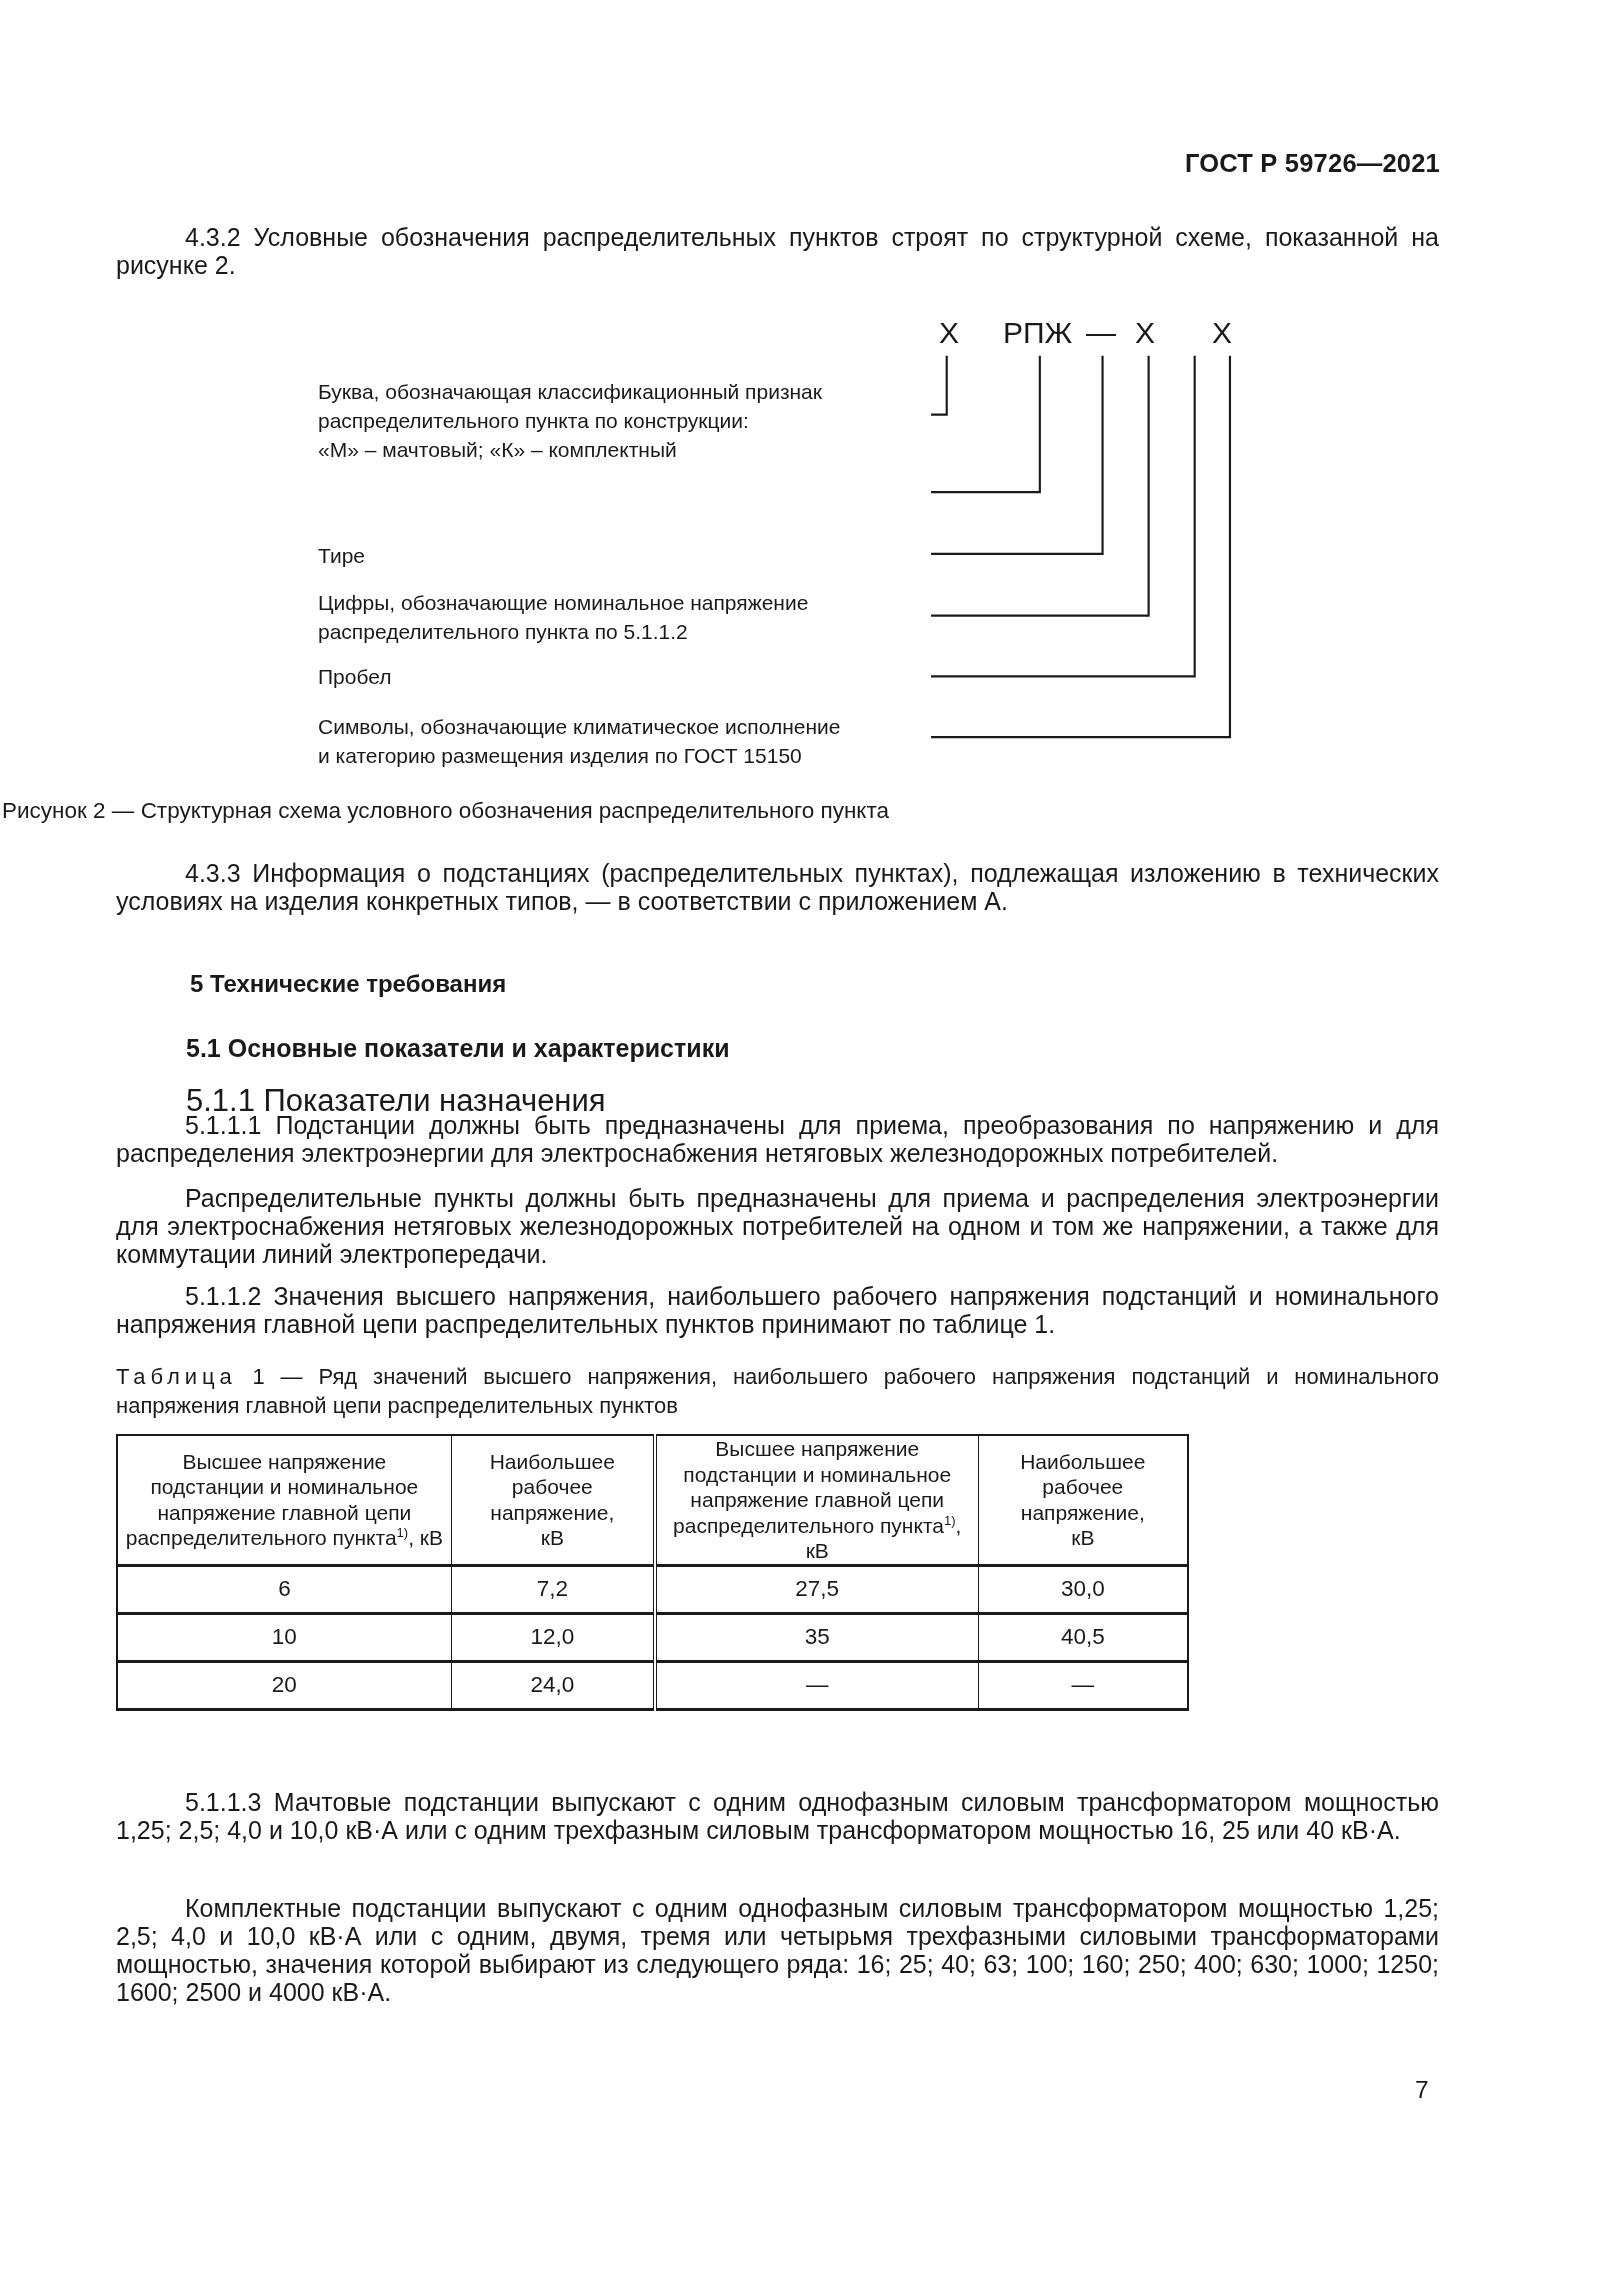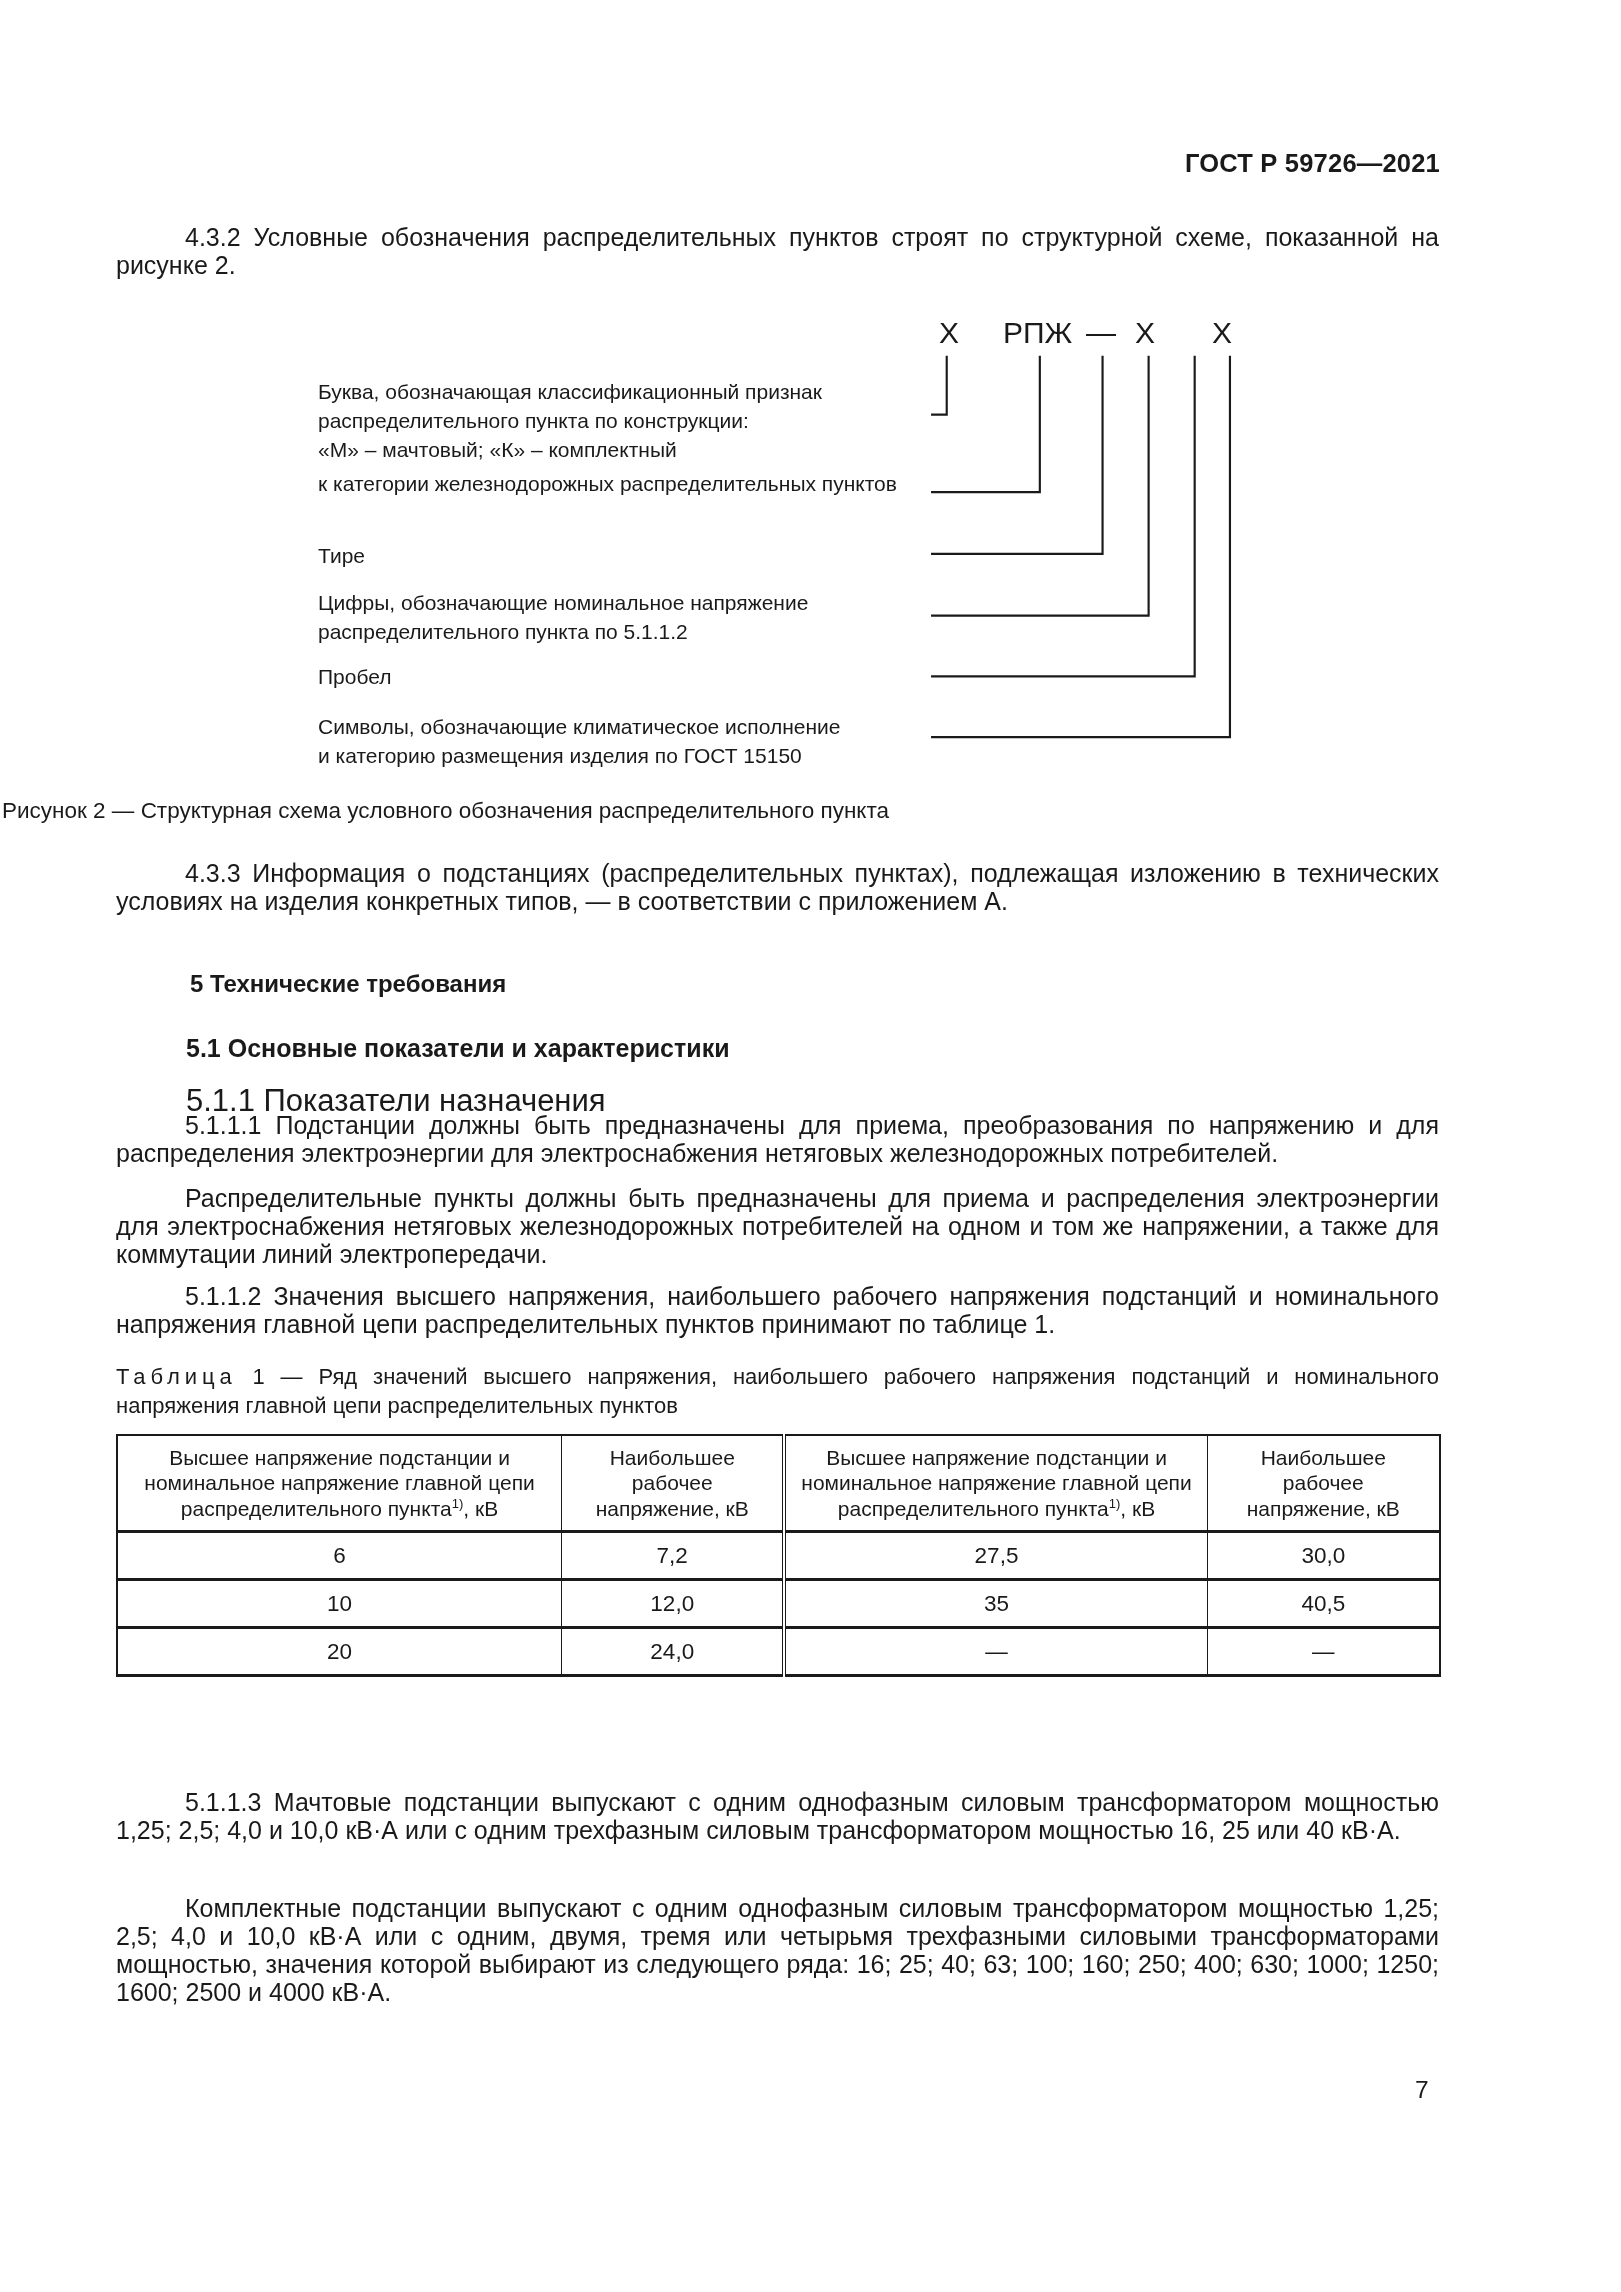--- a/index.html
+++ b/index.html
@@ -23,21 +23,21 @@
   
   .scheme { position: absolute; left: 0; top: 0; width: 1621px; height: 843px; pointer-events: none; }
   .scheme-label { position: absolute; left: 318px; font-size: 21px; line-height: 29px; pointer-events: auto; }
   .code-char { position: absolute; top: 316px; font-size: 30px; pointer-events: auto; }
   .caption { position: absolute; left: 2px; width: 1495px; top: 798px; text-align: left; font-size: 22.5px; }
 
   
   .tcap { position: absolute; left: 116px; width: 1323px; top: 1362px; font-size: 22px; line-height: 29px; text-align: justify; }
   .tcap .sp { letter-spacing: 4.9px; }
   table.t1 {
-    position: absolute; left: 116px; top: 1434px; width: 1325px;
+    position: absolute; left: 116px; top: 1434px; width: 1073px;
     border-collapse: collapse; font-size: 21px;
   }
   table.t1 td {
     border: 1.5px solid #1a1a1a; text-align: center; vertical-align: middle; padding: 0 5.9px;
   }
   table.t1 tr.head td { height: 94px; line-height: 25.5px; border-bottom: 3.4px solid #1a1a1a; }
   table.t1 tr.data td { height: 45px; font-size: 22.5px; border-bottom: 3.4px solid #1a1a1a; }
   table.t1 td.dbl-r { border-right: 4.9px double #1a1a1a; }
   table.t1 { border: 2.9px solid #1a1a1a; }
   table.t1 tr.foot td {
@@ -71,21 +71,20 @@
       <polyline points="1255,363 1255,752 950,752"></polyline>
     </g>
   </svg>
 
   <div class="scheme-label" style="top:369px;margin-top:8px;">
     <div>Буква, обозначающая классификационный признак</div>
     <div>распределительного пункта по конструкции:</div>
     <div>«М» – мачтовый; «К» – комплектный</div>
   </div>
   <div class="scheme-label" style="top:469px;">
-    <div>к категории железнодорожных распределительных пунктов</div>
   </div>
   <div class="scheme-label" style="top:541px;">
     <div>Тире</div>
   </div>
   <div class="scheme-label" style="top:588px;">
     <div>Цифры, обозначающие номинальное напряжение</div>
     <div>распределительного пункта по 5.1.1.2</div>
   </div>
   <div class="scheme-label" style="top:662px;">
     <div>Пробел</div>

